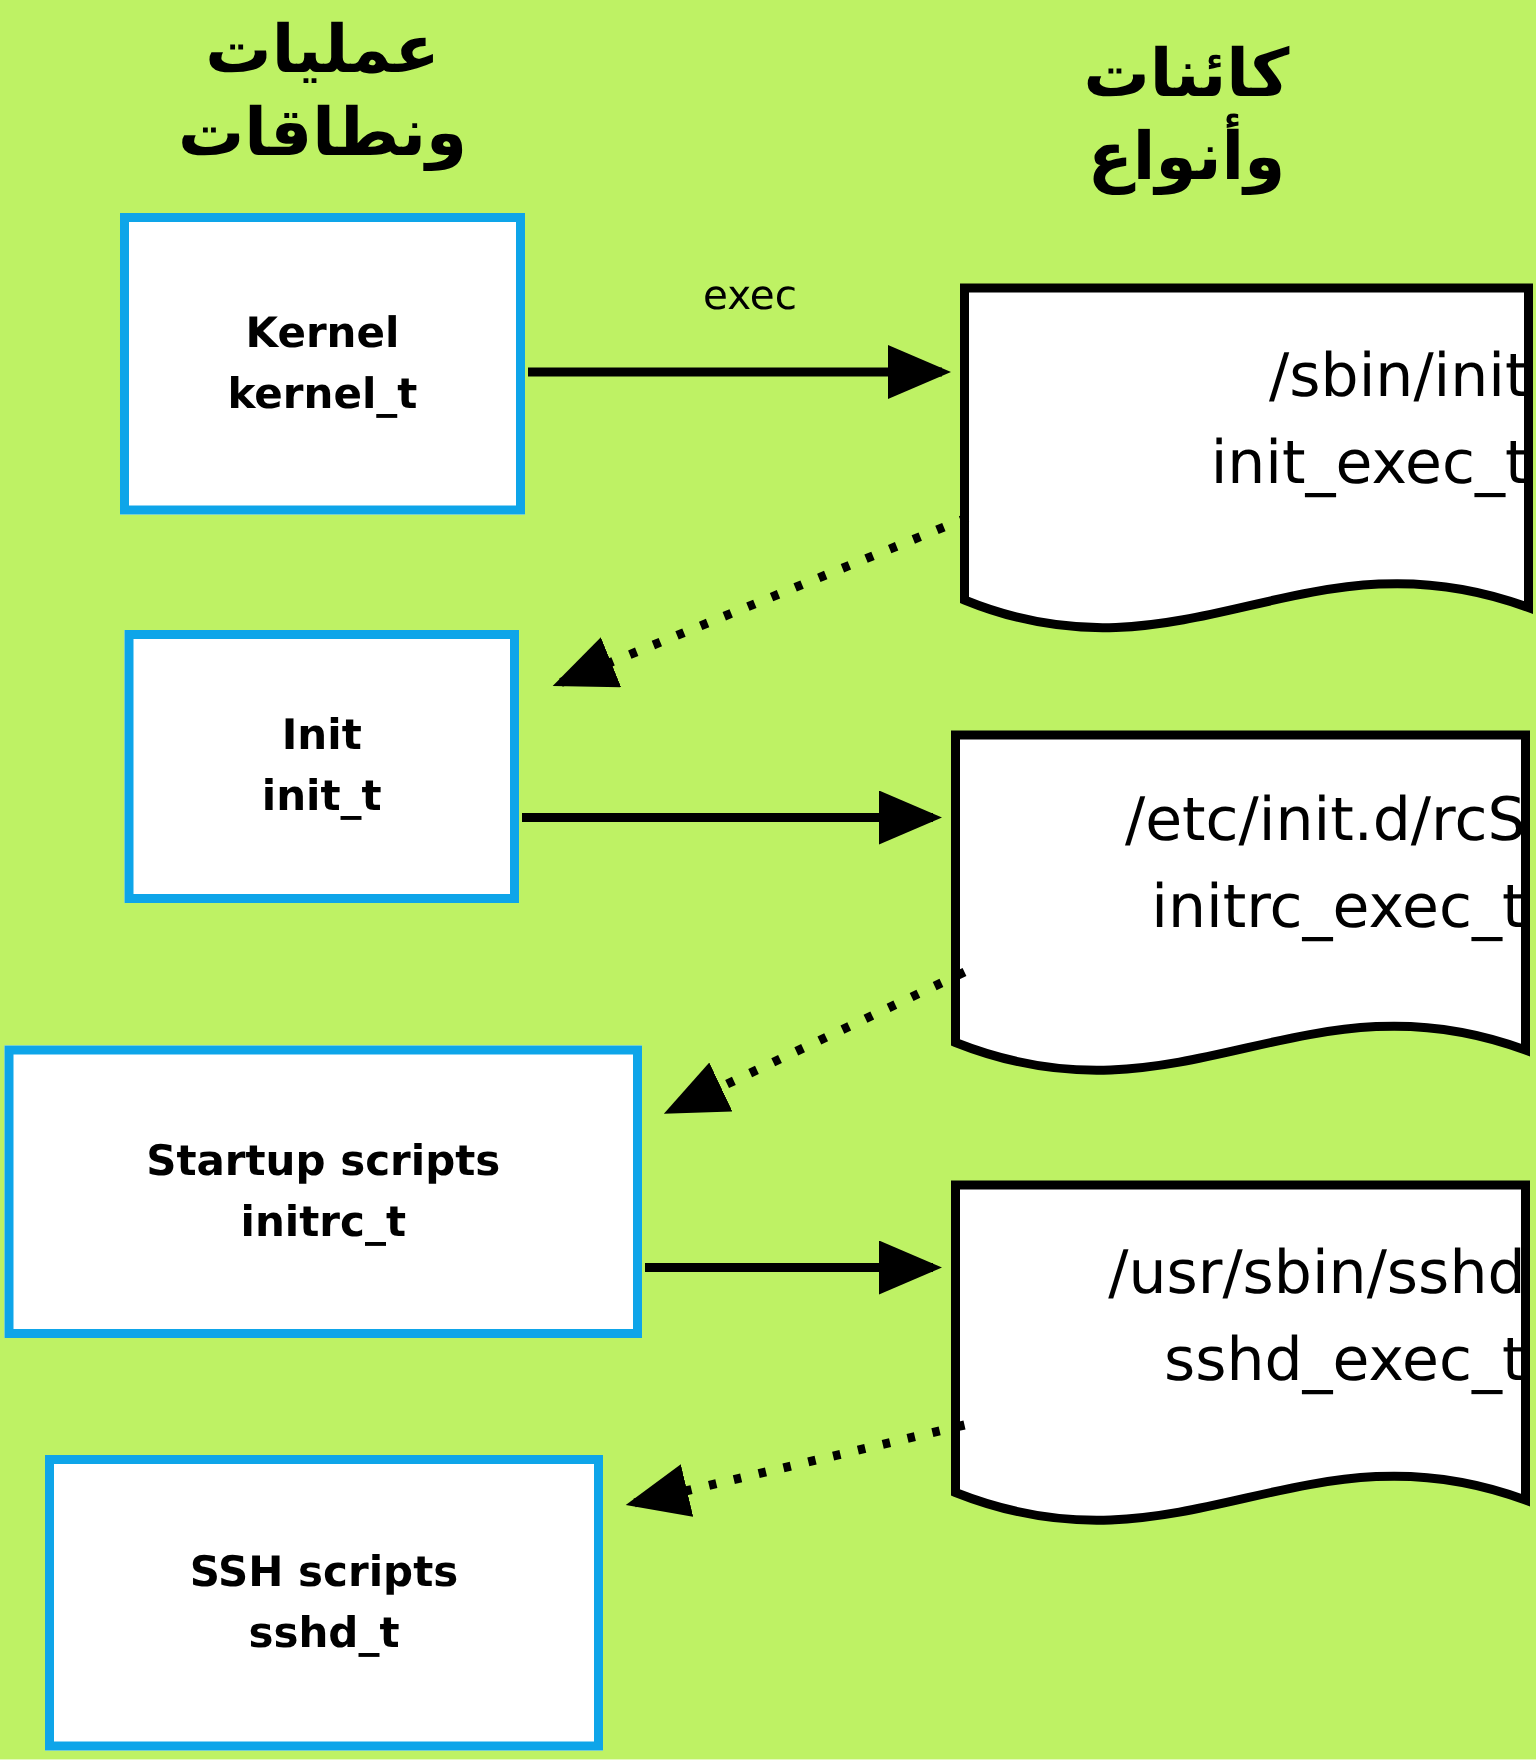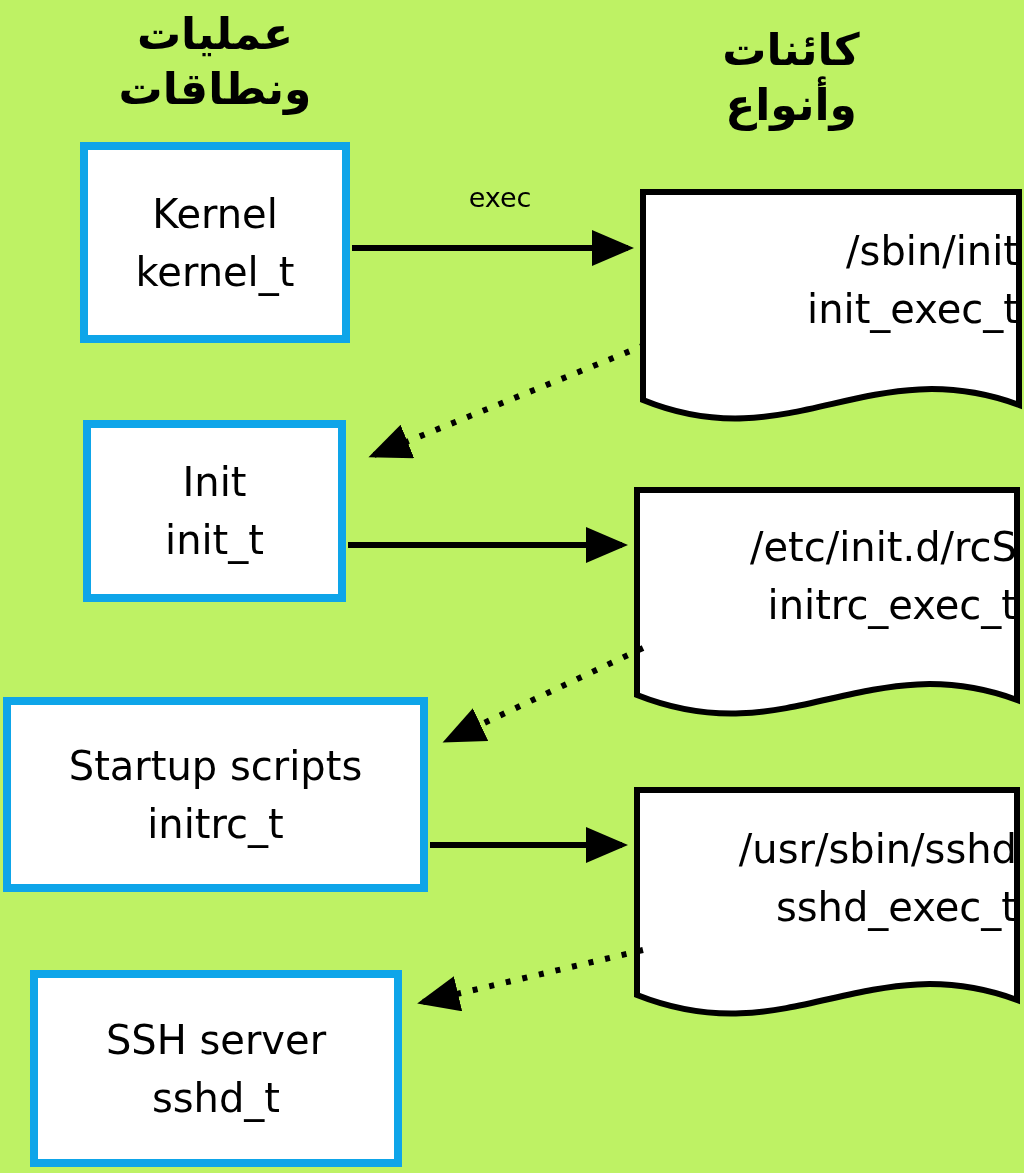--- a/index.html
+++ b/index.html
@@ -11,29 +11,30 @@
     height: 1173px;
     background: #bef264;
     overflow: hidden;
   }
   .diagram-svg { position: absolute; left: 0; top: 0; width: 1024px; height: 1173px; }
   .solid-edge { stroke: #000; stroke-width: 6; fill: none; }
   .dotted-edge { stroke: #000; stroke-width: 6; fill: none; stroke-dasharray: 5 12; }
   .doc-shape { fill: #ffffff; stroke: #000; stroke-width: 6; stroke-linejoin: miter; }
   .box {
     position: absolute;
-    border: 8px solid #0ea5e9;
+    border: 6px solid #0ea5e9;
     background: #ffffff;
     display: flex;
     flex-direction: column;
     align-items: center;
     justify-content: center;
-    font-size: 40px;
+    font-size: 28px;
     line-height: 1.45;
     text-align: center;
+    font-weight: bold;
   }
   .doc-label {
     position: absolute;
     display: flex;
     flex-direction: column;
     align-items: flex-end;
     font-size: 40px;
     line-height: 1.45;
     text-align: center;
   }
@@ -94,21 +95,21 @@
     <span>Init</span>
     <span>init_t</span>
   </div>
 
   <div class="box" style="left:3px; top:697px; width:425px; height:195px;">
     <span>Startup scripts</span>
     <span>initrc_t</span>
   </div>
 
   <div class="box" style="left:30px; top:970px; width:372px; height:197px;">
-    <span>SSH server</span>
+    <span>SSH scripts</span>
     <span>sshd_t</span>
   </div>
 
   <div class="doc-label" style="left:643px; top:222px; width:376px;">
     <span>/sbin/init</span>
     <span>init_exec_t</span>
   </div>
 
   <div class="doc-label" style="left:637px; top:518px; width:380px;">
     <span>/etc/init.d/rcS</span>

